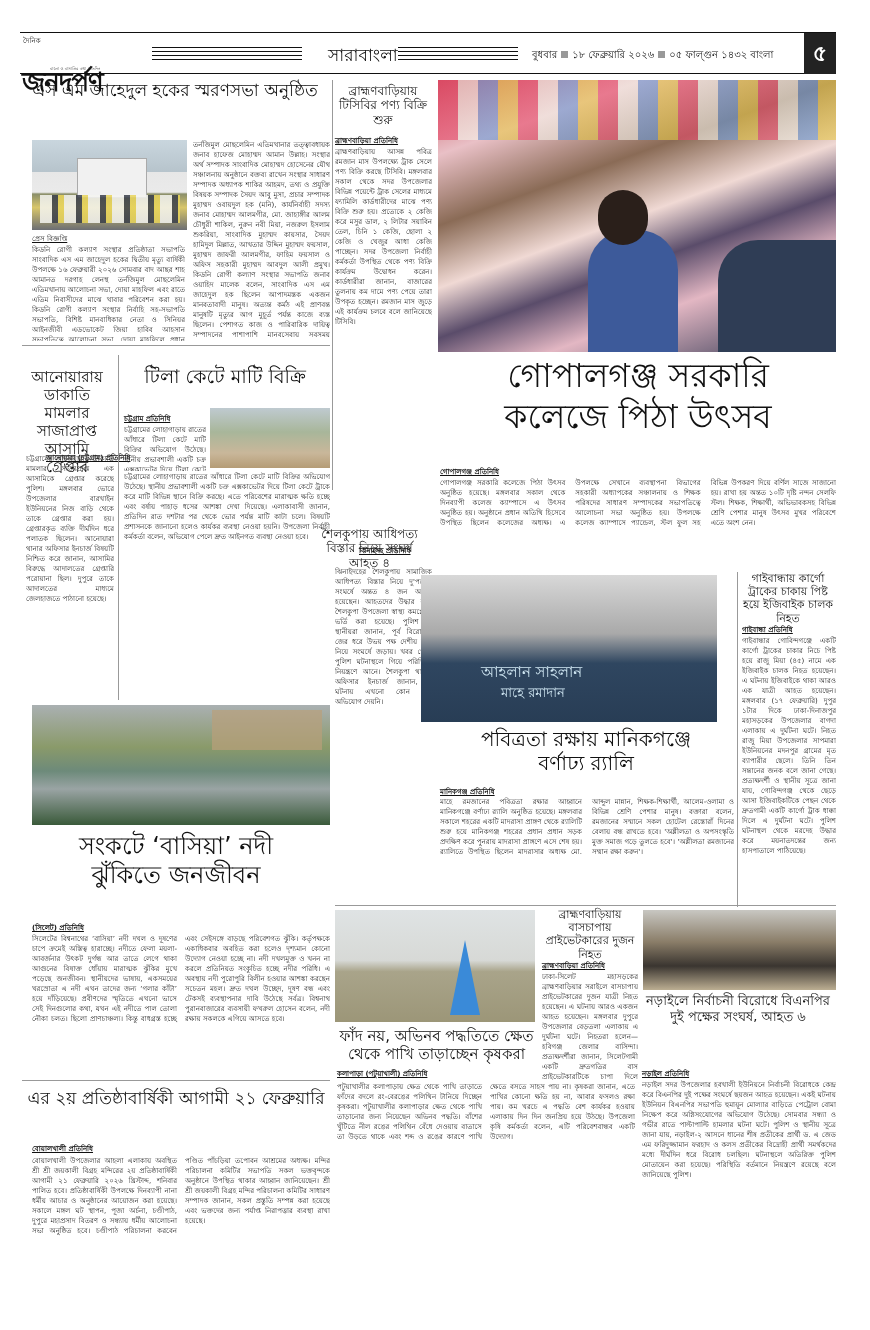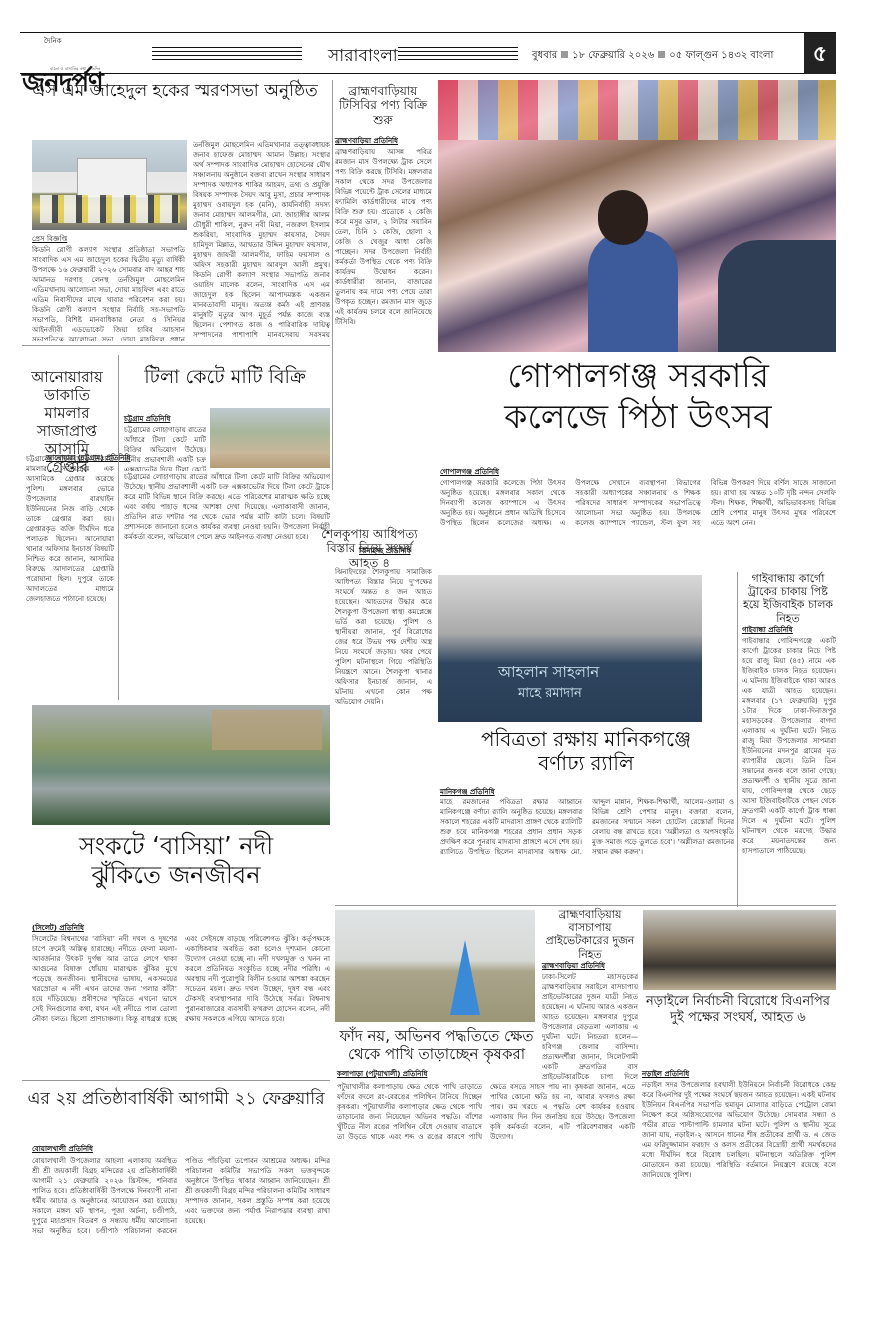--- a/index.html
+++ b/index.html
@@ -2,21 +2,21 @@
 <html><head>
 <meta charset="utf-8">
 <style>
   * { box-sizing: border-box; margin: 0; padding: 0; }
   html, body { width: 870px; height: 1330px; background: #ffffff; overflow: hidden; }
   body { font-family: "DejaVu Serif", serif; color: #111; position: relative; }
   .abs { position: absolute; }
 
   
   .masthead { position: absolute; left: 20px; top: 32px; width: 816px; height: 42px; border-top: 1px solid #111; border-bottom: 1px solid #111; }
-  .logo-small { position: absolute; left: 3px; top: 2px; font-size: 7px; margin-left: 21px; }
+  .logo-small { position: absolute; left: 3px; top: 2px; font-size: 7px; }
   .logo { position: absolute; left: 2px; top: 22px; font-size: 26px; font-weight: bold; letter-spacing: -1px; font-family: "DejaVu Sans", sans-serif; margin-top: 7px; }
   .logo-tag { position: absolute; left: 30px; top: 33px; font-size: 4px; color: #333; }
   .rules { position: absolute; top: 14px; height: 14px; }
   .rules div { height: 1px; background: #111; margin-bottom: 3px; }
   .section-name { position: absolute; left: 308px; top: 9px; font-size: 17px; font-family: "DejaVu Sans", sans-serif; }
   .dateline { position: absolute; left: 512px; top: 14px; font-size: 10px; font-family: "DejaVu Sans", sans-serif; white-space: nowrap; }
   .dateline .sq { display: inline-block; width: 7px; height: 7px; background: #999; margin: 0 4px; vertical-align: 0px; }
   .page-box { position: absolute; right: 0; top: 0; width: 32px; height: 41px; background: #222; color: #fff; font-size: 22px; font-weight: bold; text-align: center; line-height: 41px; font-family: "DejaVu Sans", sans-serif; }
 
   .headline { font-family: "DejaVu Sans", sans-serif; text-align: center; line-height: 1.2; font-weight: normal; color: #111; }
@@ -93,21 +93,21 @@
 </div>
 <div class="abs byline" style="left:124px;top:413px;">চট্টগ্রাম প্রতিনিধি</div>
 <div class="photo" style="left:210px;top:408px;width:120px;height:60px;background:linear-gradient(180deg,#bfcad0 0%,#a8b69a 40%,#c9b79a 75%,#b59c76 100%);"></div>
 <div class="abs body-text" style="left:124px;top:425px;width:82px;height:46px;">চট্টগ্রামের লোহাগাড়ায় রাতের আঁধারে টিলা কেটে মাটি বিক্রির অভিযোগ উঠেছে। স্থানীয় প্রভাবশালী একটি চক্র এক্সকাভেটর দিয়ে টিলা কেটে ট্রাকে করে মাটি বিভিন্ন স্থানে বিক্রি করছে। এতে পরিবেশের মারাত্মক ক্ষতি হচ্ছে এবং বর্ষায় পাহাড় ধসের আশঙ্কা দেখা দিয়েছে। এলাকাবাসী জানান, প্রতিদিন রাত দশটার পর থেকে ভোর পর্যন্ত মাটি কাটা চলে। বিষয়টি প্রশাসনকে জানানো হলেও কার্যকর ব্যবস্থা নেওয়া হয়নি। উপজেলা নির্বাহী কর্মকর্তা বলেন, অভিযোগ পেলে দ্রুত আইনগত ব্যবস্থা নেওয়া হবে।</div>
 <div class="abs body-text" style="left:124px;top:472px;width:206px;height:222px;">চট্টগ্রামের লোহাগাড়ায় রাতের আঁধারে টিলা কেটে মাটি বিক্রির অভিযোগ উঠেছে। স্থানীয় প্রভাবশালী একটি চক্র এক্সকাভেটর দিয়ে টিলা কেটে ট্রাকে করে মাটি বিভিন্ন স্থানে বিক্রি করছে। এতে পরিবেশের মারাত্মক ক্ষতি হচ্ছে এবং বর্ষায় পাহাড় ধসের আশঙ্কা দেখা দিয়েছে। এলাকাবাসী জানান, প্রতিদিন রাত দশটার পর থেকে ভোর পর্যন্ত মাটি কাটা চলে। বিষয়টি প্রশাসনকে জানানো হলেও কার্যকর ব্যবস্থা নেওয়া হয়নি। উপজেলা নির্বাহী কর্মকর্তা বলেন, অভিযোগ পেলে দ্রুত আইনগত ব্যবস্থা নেওয়া হবে।</div>
 
 <div class="abs headline" style="left:321px;top:495px;width:97px;font-size:12px;margin-top:32px;">শৈলকুপায় আধিপত্য বিস্তার নিয়ে সংঘর্ষ আহত ৪</div>
 <div class="abs byline" style="left:335px;top:545px;padding-left:24px;">ঝিনাইদহ প্রতিনিধি</div>
 <div class="abs body-text" style="left:335px;top:567px;width:97px;height:325px;">ঝিনাইদহের শৈলকুপায় সামাজিক আধিপত্য বিস্তার নিয়ে দু'পক্ষের সংঘর্ষে অন্তত ৪ জন আহত হয়েছেন। আহতদের উদ্ধার করে শৈলকুপা উপজেলা স্বাস্থ্য কমপ্লেক্সে ভর্তি করা হয়েছে। পুলিশ ও স্থানীয়রা জানান, পূর্ব বিরোধের জের ধরে উভয় পক্ষ দেশীয় অস্ত্র নিয়ে সংঘর্ষে জড়ায়। খবর পেয়ে পুলিশ ঘটনাস্থলে গিয়ে পরিস্থিতি নিয়ন্ত্রণে আনে। শৈলকুপা থানার অফিসার ইনচার্জ জানান, এ ঘটনায় এখনো কোন পক্ষ অভিযোগ দেয়নি।</div>
 
-<div class="photo" style="left:438px;top:575px;width:264px;height:147px;background:linear-gradient(180deg,#d8d8d8 0%,#a9a9a9 40%,#2f4660 60%,#283d55 100%);">
+<div class="photo" style="left:421px;top:575px;width:296px;height:147px;background:linear-gradient(180deg,#d8d8d8 0%,#a9a9a9 40%,#2f4660 60%,#283d55 100%);">
   <div class="abs" style="left:60px;top:85px;font-size:15px;color:#cfe6f2;font-family:'DejaVu Sans',sans-serif;">আহলান সাহলান</div>
   <div class="abs" style="left:80px;top:108px;font-size:13px;color:#cfe6f2;font-family:'DejaVu Sans',sans-serif;">মাহে রমাদান</div>
 </div>
 <div class="abs headline" style="left:438px;top:727px;width:296px;font-size:20px;">
   <div>পবিত্রতা রক্ষায় মানিকগঞ্জে</div>
   <div>বর্ণাঢ্য র‍্যালি</div>
 </div>
 <div class="abs byline" style="left:440px;top:786px;">মানিকগঞ্জ প্রতিনিধি</div>
 <div class="abs body-text" style="left:440px;top:797px;width:294px;height:98px;column-count:2;column-gap:10px;">মাহে রমজানের পবিত্রতা রক্ষার আহ্বানে মানিকগঞ্জে বর্ণাঢ্য র‍্যালি অনুষ্ঠিত হয়েছে। মঙ্গলবার সকালে শহরের একটি মাদরাসা প্রাঙ্গণ থেকে র‍্যালিটি শুরু হয়ে মানিকগঞ্জ শহরের প্রধান প্রধান সড়ক প্রদক্ষিণ করে পুনরায় মাদরাসা প্রাঙ্গণে এসে শেষ হয়। র‍্যালিতে উপস্থিত ছিলেন মাদরাসার অধ্যক্ষ মো. আব্দুল মান্নান, শিক্ষক-শিক্ষার্থী, আলেম-ওলামা ও বিভিন্ন শ্রেণি পেশার মানুষ। বক্তারা বলেন, রমজানের সম্মানে সকল হোটেল রেস্তোরাঁ দিনের বেলায় বন্ধ রাখতে হবে। 'অশ্লীলতা ও অপসংস্কৃতি মুক্ত সমাজ গড়ে তুলতে হবে'। 'অশ্লীলতা রমজানের সম্মান রক্ষা করুন'।</div>
 

